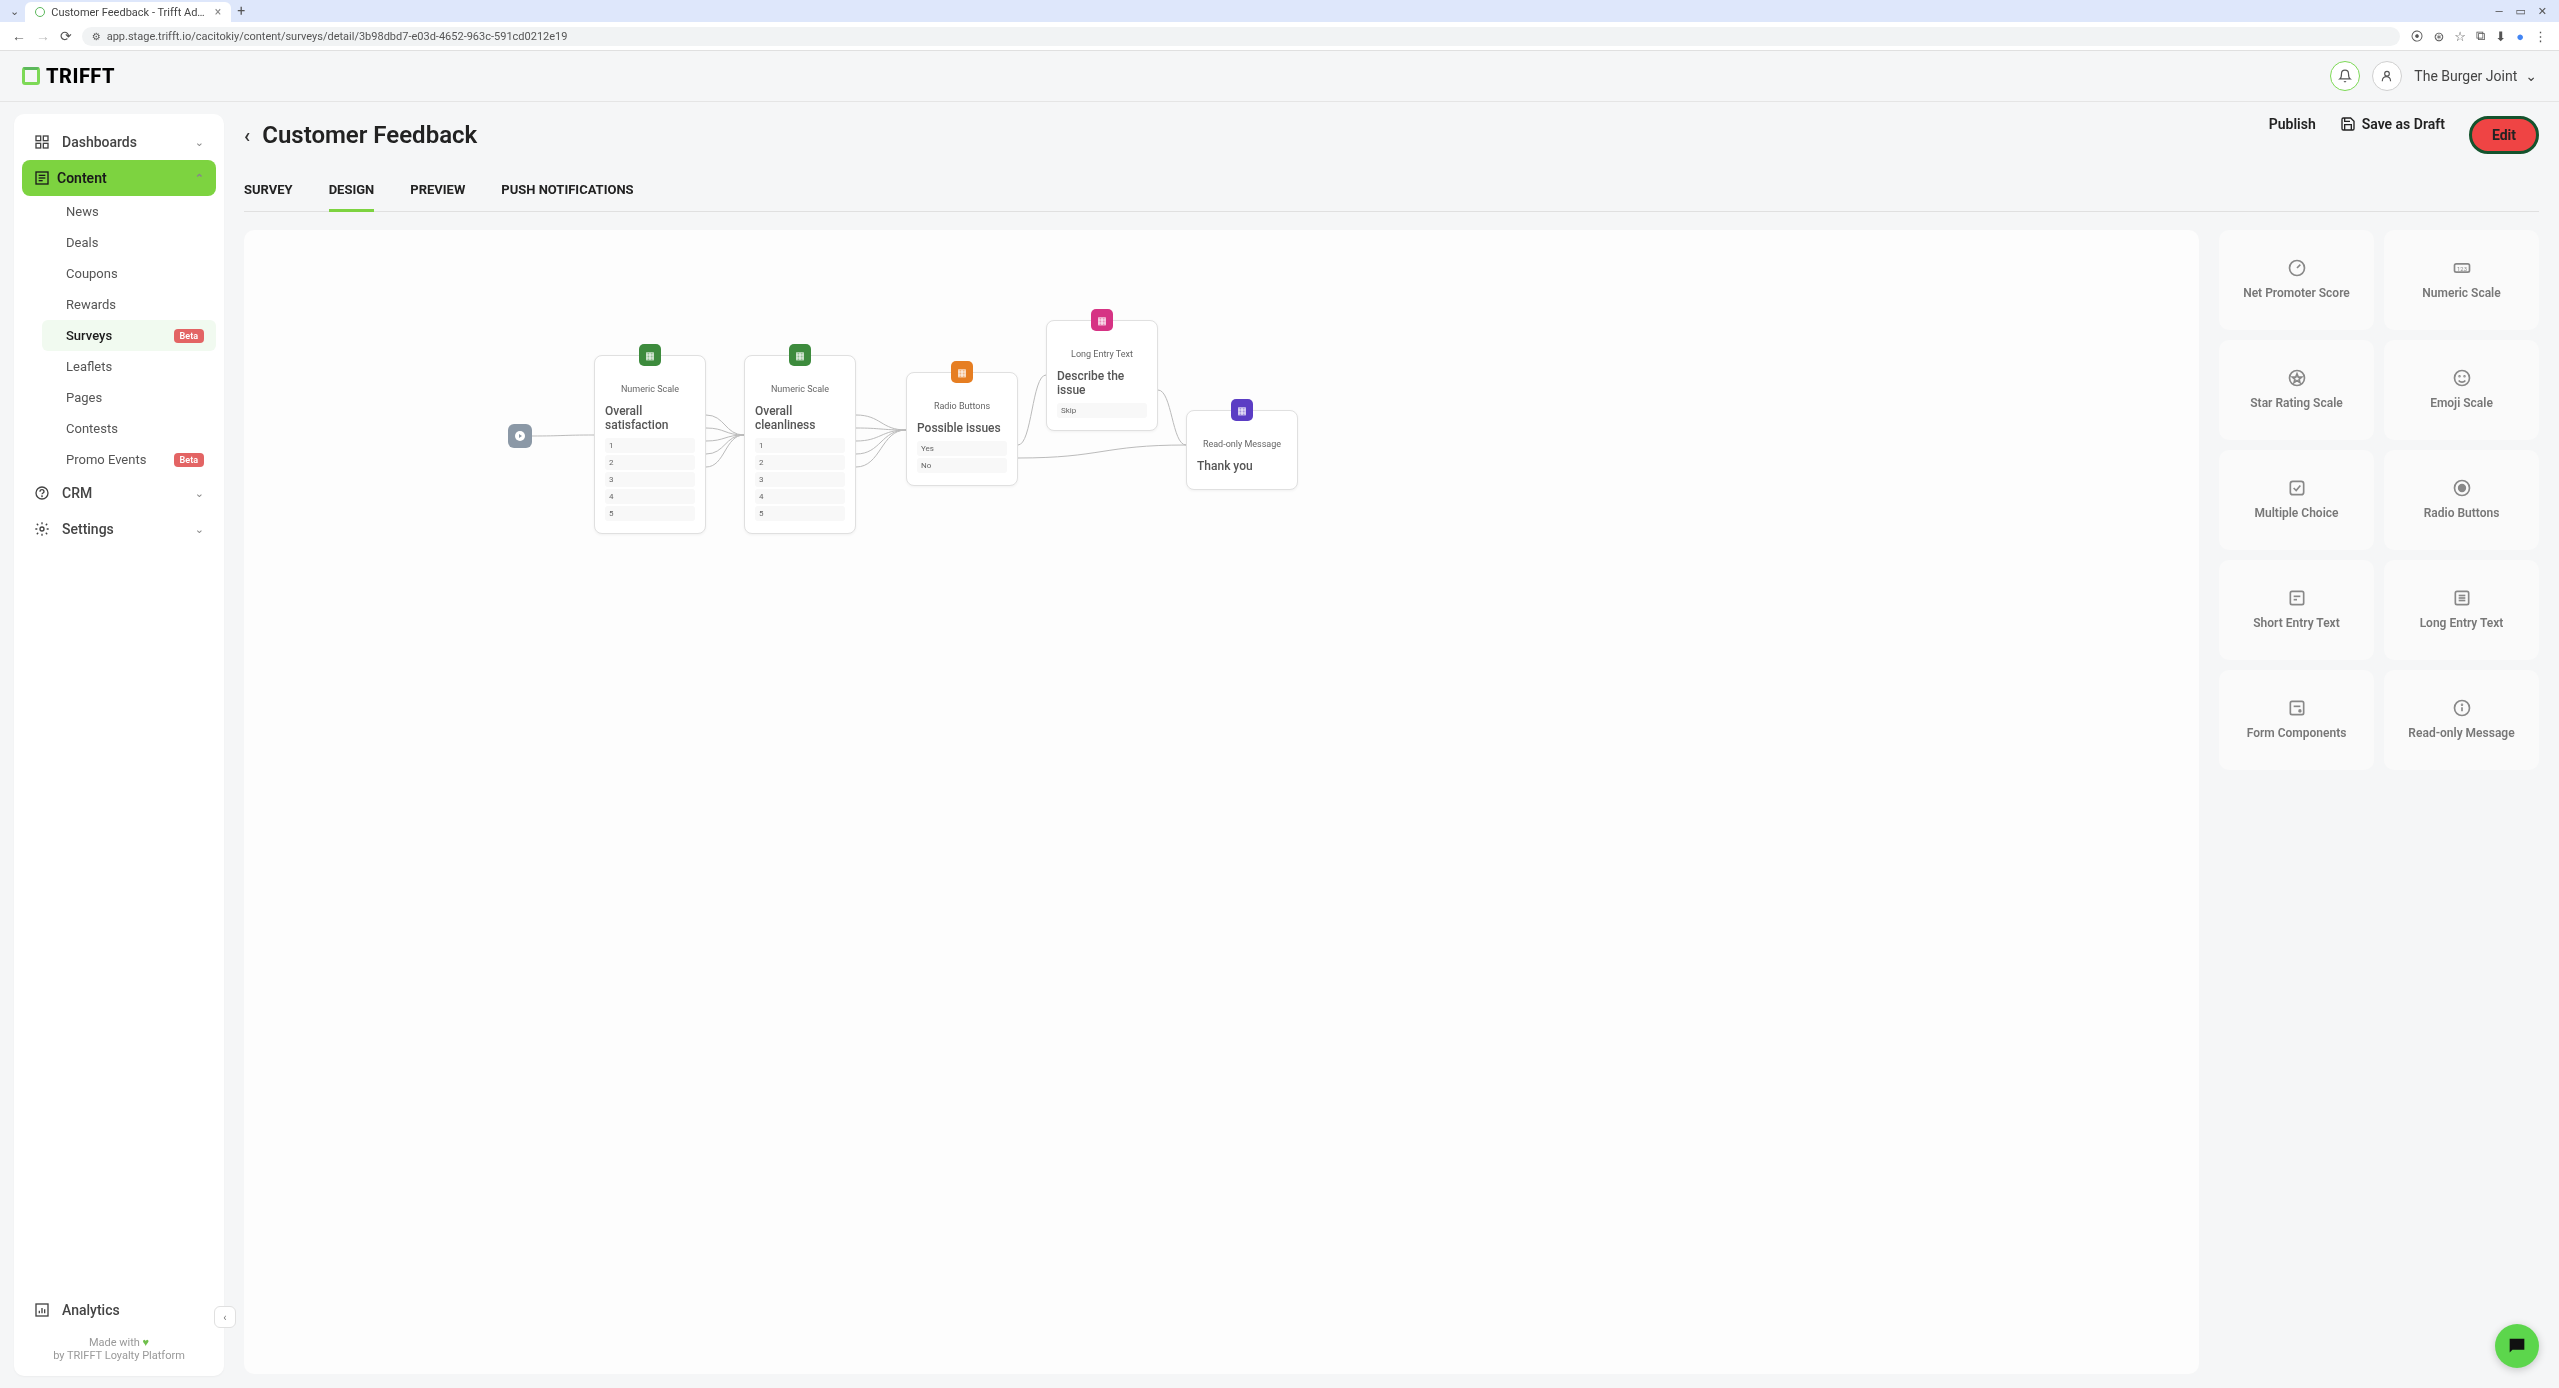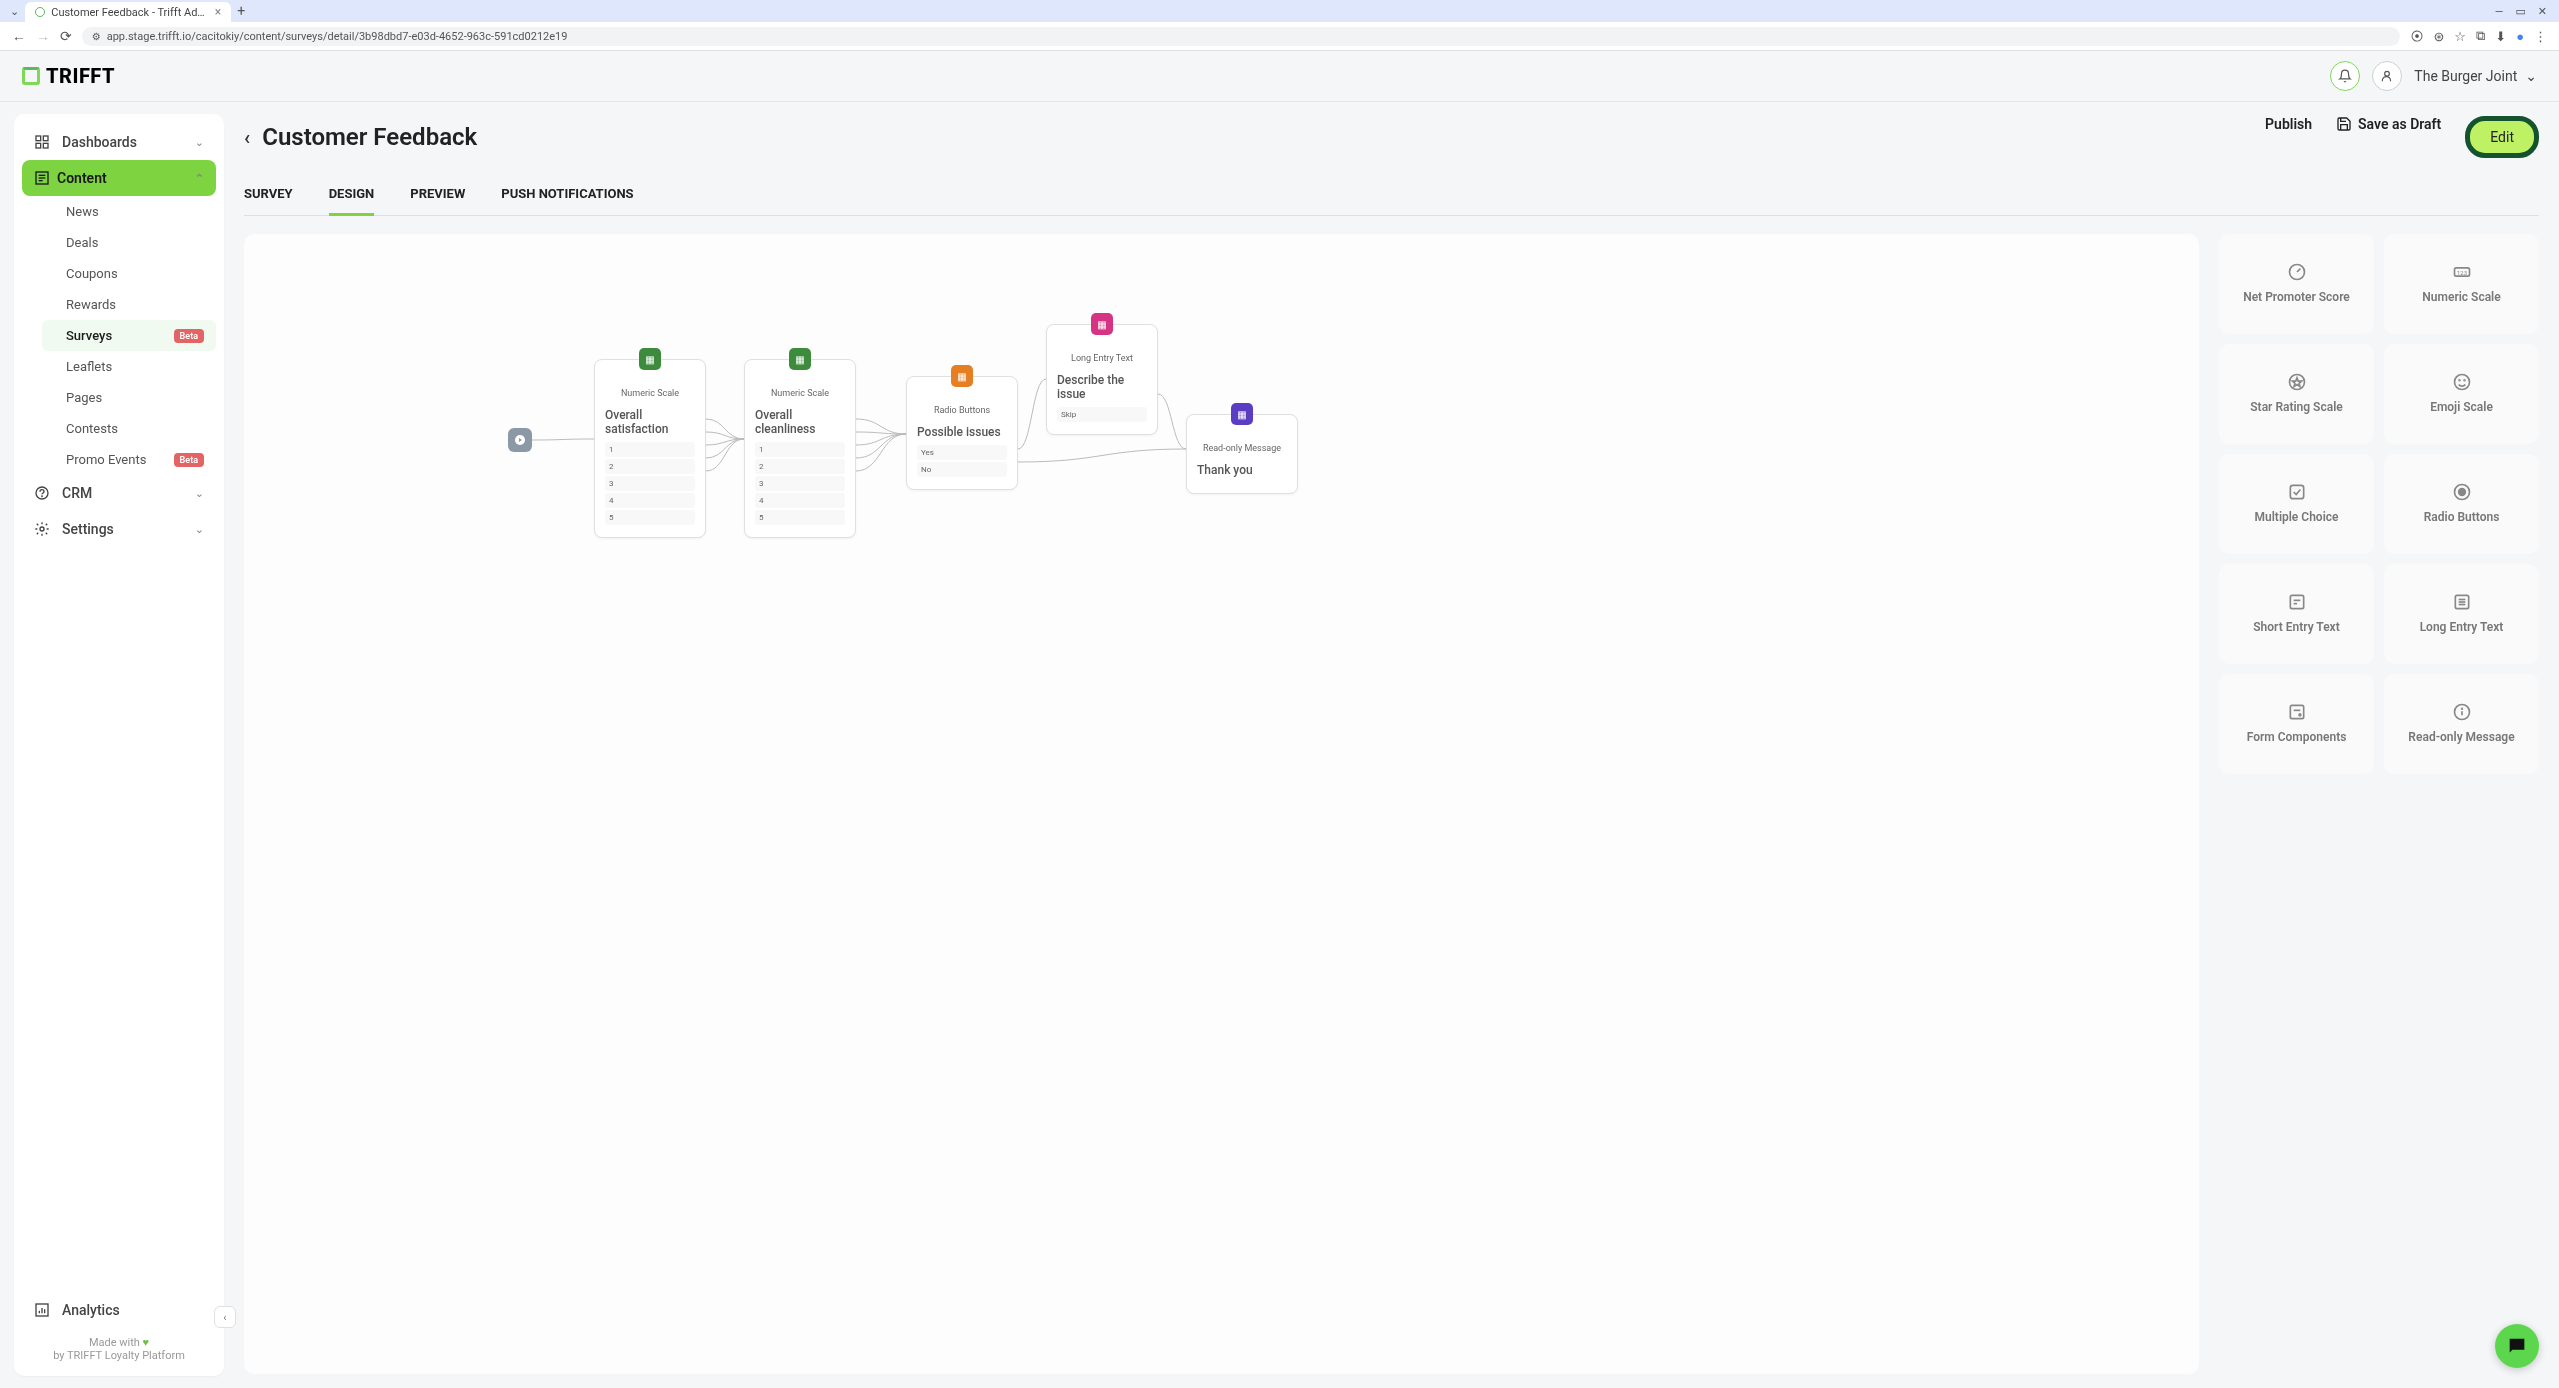--- a/index.html
+++ b/index.html
@@ -46,21 +46,21 @@
 .heart { color: #6fbf4b; }
 
 
 .main { flex: 1; padding: 14px 20px; display: flex; flex-direction: column; }
 .page-header { display: flex; align-items: center; justify-content: space-between; margin-bottom: 18px; }
 .page-title-wrap { display: flex; align-items: center; gap: 12px; }
 .back-btn { font-size: 20px; color: #333; cursor: pointer; font-weight: 600; }
 .page-title { font-size: 24px; font-weight: 600; color: #222; }
 .page-actions { display: flex; align-items: flex-start; gap: 24px; }
 .action-link { font-size: 14px; font-weight: 600; color: #222; cursor: pointer; display: flex; align-items: center; gap: 6px; }
-.btn-edit { padding: 8px 20px; border: 5px solid #14532d; border-radius: 20px; background: #bef264; font-size: 14px; font-weight: 400; cursor: pointer; color: #222; }
+.btn-edit { padding: 8px 20px; border: 3px solid #14532d; border-radius: 20px; background: #ef4444; font-size: 14px; font-weight: 700; cursor: pointer; color: #222; }
 
 
 .tabs { display: flex; gap: 36px; border-bottom: 1px solid #e0e0e0; margin-bottom: 0; }
 .tab { padding: 10px 0 14px; font-size: 13px; font-weight: 700; color: #222; cursor: pointer; position: relative; }
 .tab.active::after { content: ''; position: absolute; bottom: -1px; left: 0; right: 0; height: 3px; background: #7dd340; }
 
 
 .canvas-wrap { display: flex; gap: 20px; flex: 1; min-height: 0; margin-top: 18px; }
 .canvas { flex: 1; background: #fdfdfd; background-image: radial-gradient(#e8e8e8 0.5px, transparent 0.5px); background-size: 8px 8px; border-radius: 10px; position: relative; overflow: hidden; }
 

